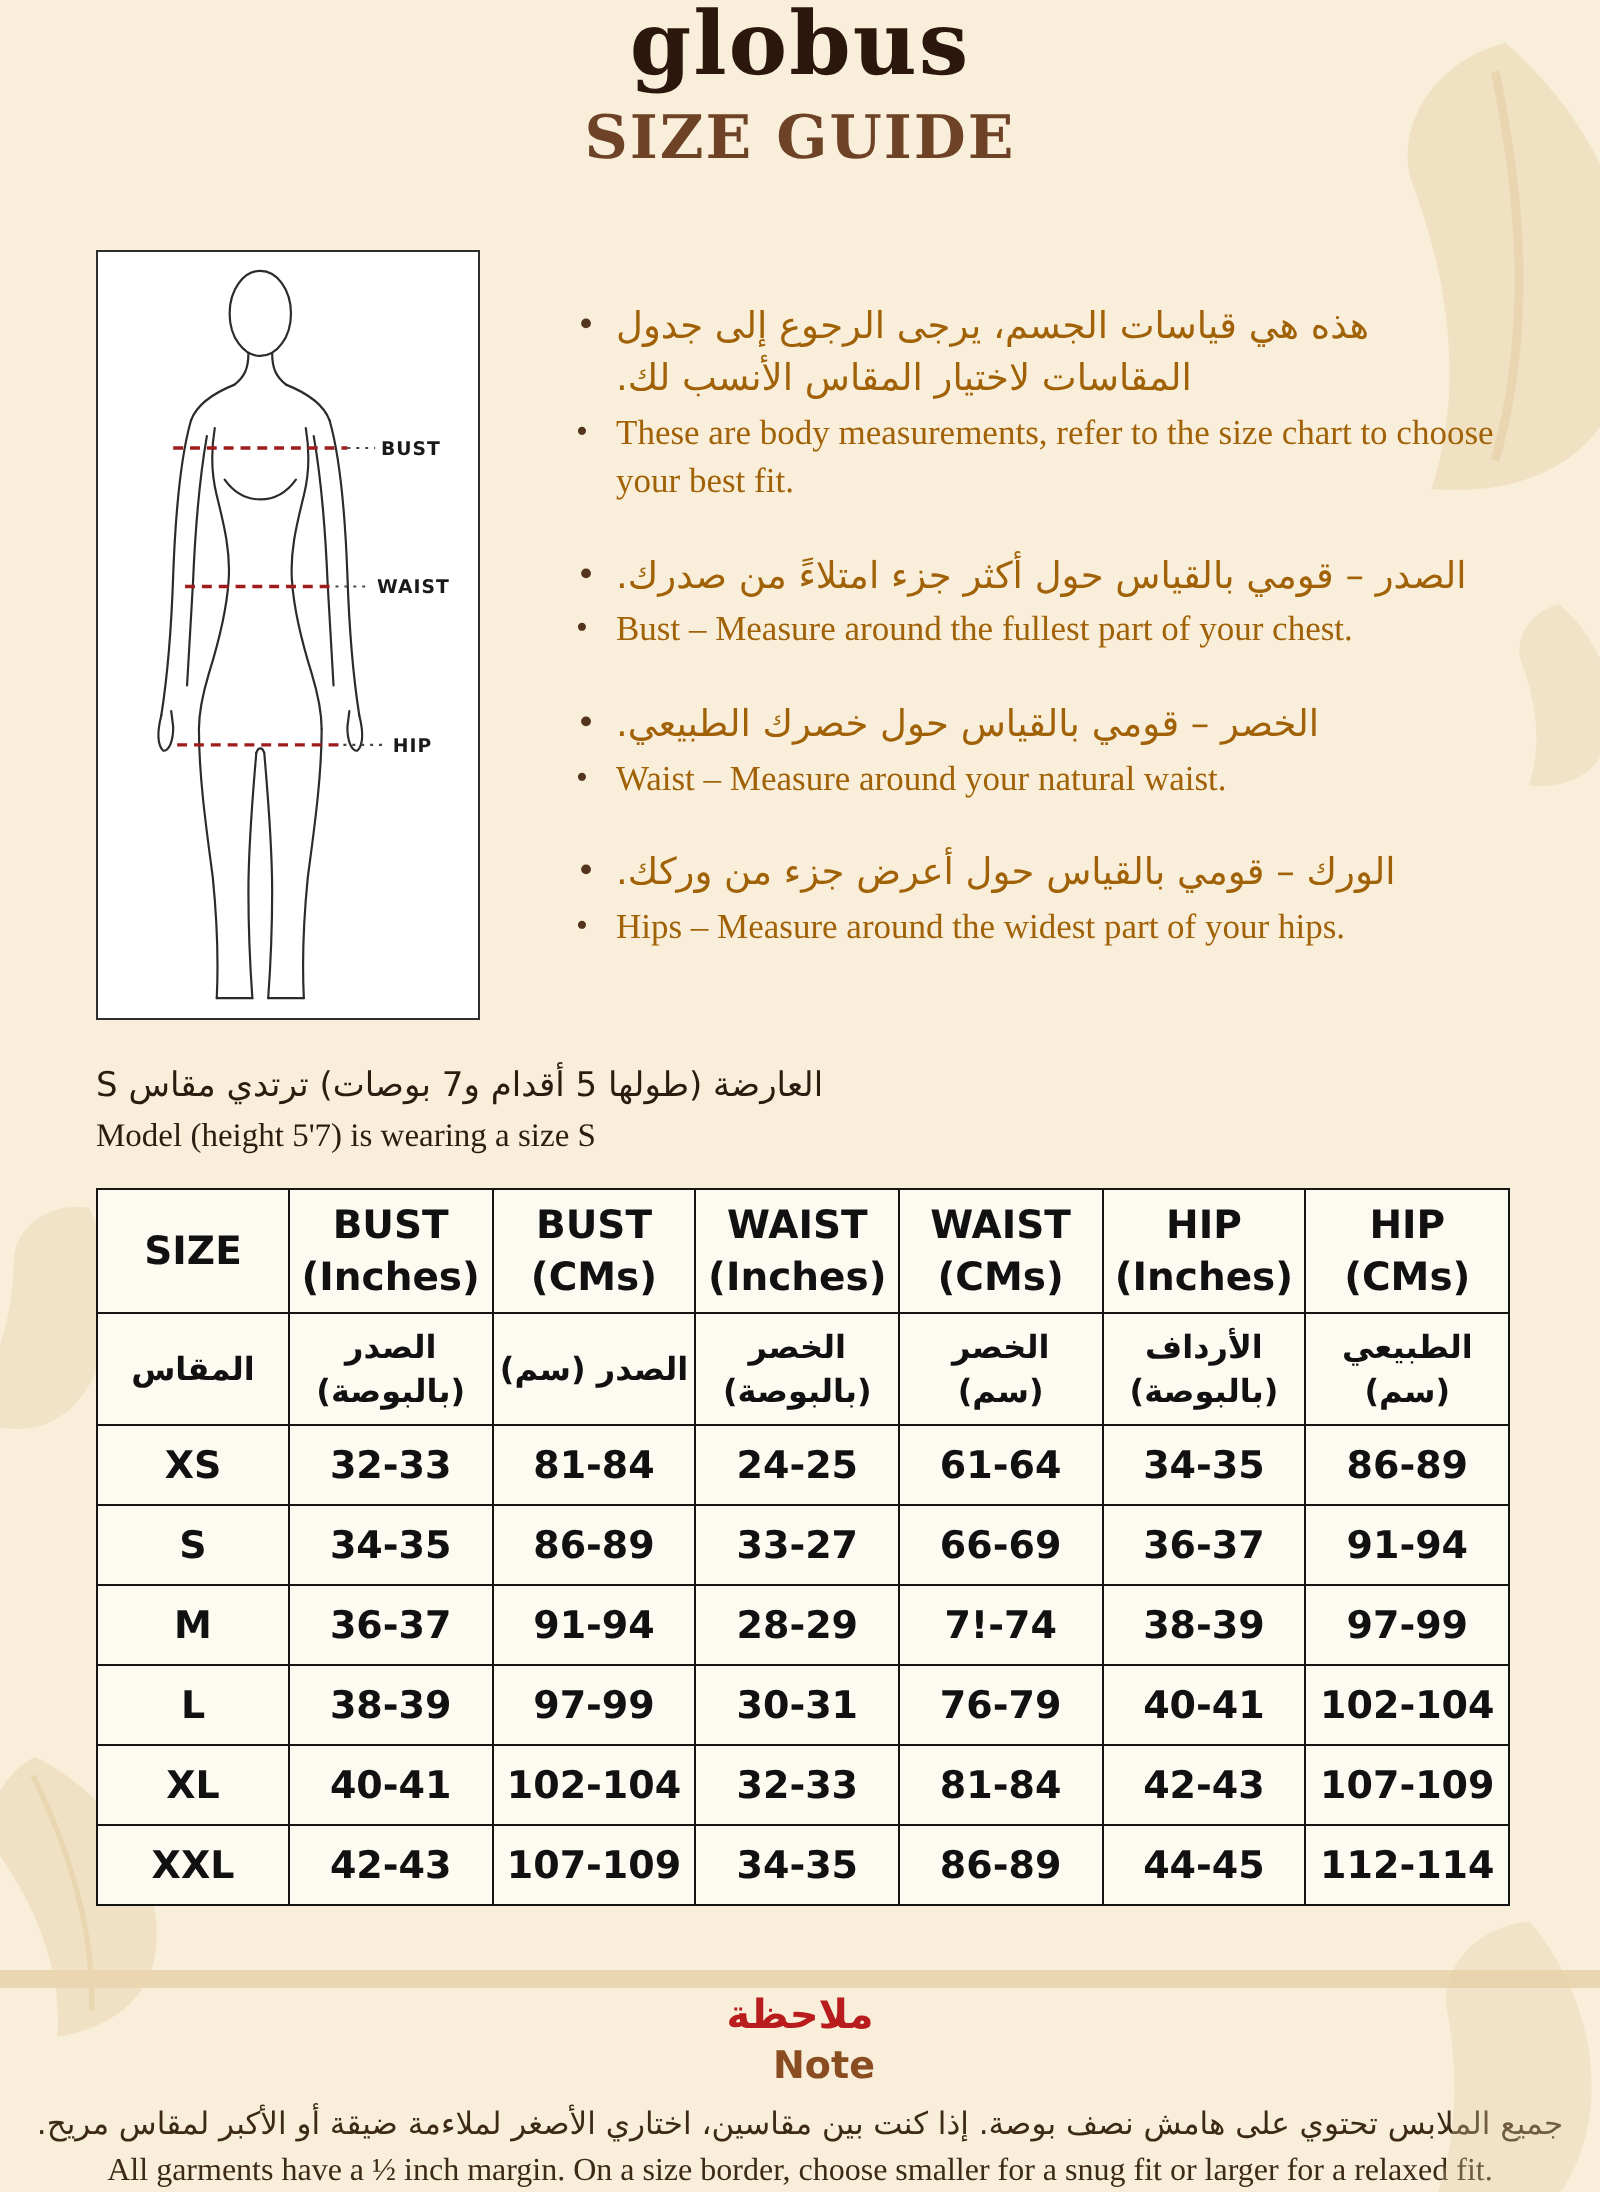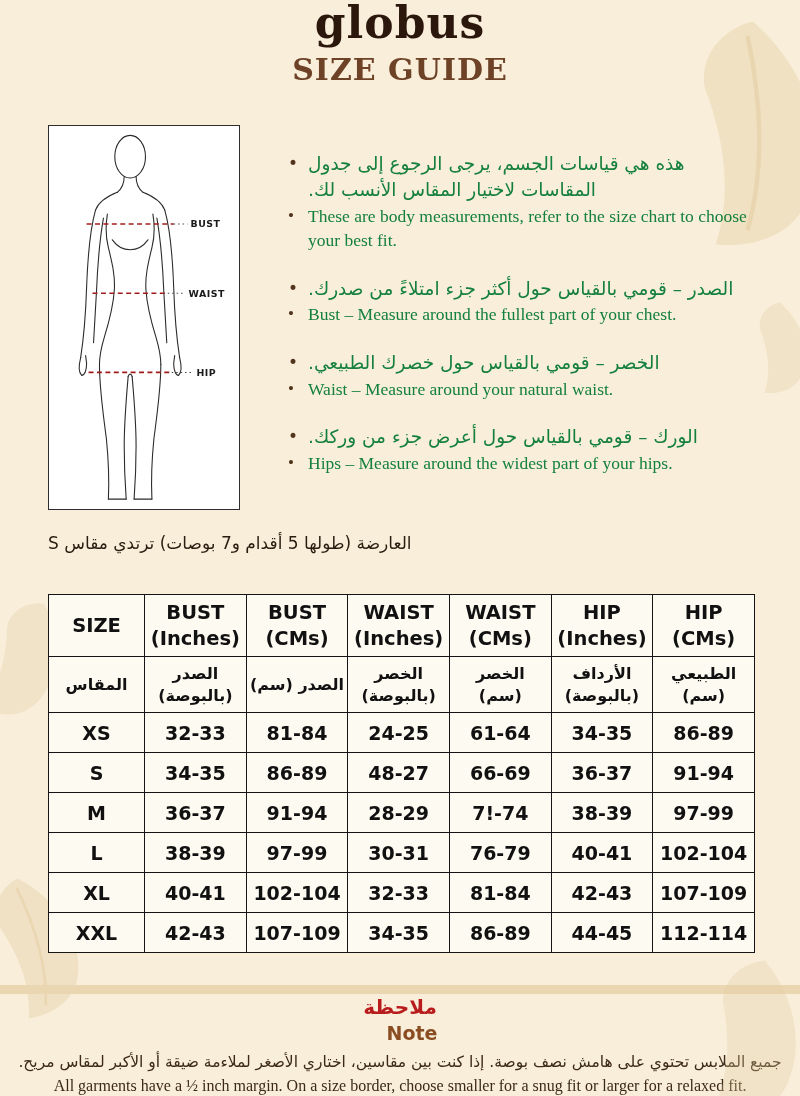--- a/index.html
+++ b/index.html
@@ -27,21 +27,21 @@
   
   .row { position:absolute; top:125px; left:48px; width:707px; display:flex; }
   .figure-box {
     flex:none; width:192px; height:385px; background:#ffffff;
     border:1.5px solid #2e2e2e;
   }
   .figure-box svg { display:block; width:100%; height:100%; }
 
   .bullets { flex:1; margin-left:44px; padding-top:26px; }
   .b-group { margin-bottom:23px; }
-  .b-line { position:relative; padding-left:24px; text-align:left; line-height:1.42; color:#15803d; }
+  .b-line { position:relative; padding-left:24px; text-align:left; line-height:1.42; color:#a16207; }
   .b-line::before {
     content:"•"; position:absolute; left:4px; top:0;
     color:#53351d; font-size:17px;
   }
   .b-line.ar { direction:rtl; font-size:18.5px; }
   .b-line.en {
     font-family:"Liberation Serif","DejaVu Serif",serif; font-size:17.5px;
   }
 
   
@@ -161,20 +161,21 @@
         </div>
         <div class="b-group">
           <div class="b-line ar">الورك – قومي بالقياس حول أعرض جزء من وركك.</div>
           <div class="b-line en">Hips – Measure around the widest part of your hips.</div>
         </div>
       </div>
     </div>
 
     <div class="model-note">
       <div class="model-ar">العارضة (طولها 5 أقدام و7 بوصات) ترتدي مقاس S</div>
+      <div class="model-en">Model (height 5'7) is wearing a size S</div>
     </div>
 
     <div class="table-wrap">
       <table class="size-chart">
         <colgroup>
           <col class="c-size">
             <col class="c-val">
             <col class="c-val">
             <col class="c-val">
             <col class="c-val">
@@ -215,21 +216,21 @@
           <td>81-84</td>
           <td>24-25</td>
           <td>61-64</td>
           <td>34-35</td>
           <td>86-89</td>
         </tr>
         <tr class="data">
           <td class="size-cell">S</td>
           <td>34-35</td>
           <td>86-89</td>
-          <td>48-27</td>
+          <td>33-27</td>
           <td>66-69</td>
           <td>36-37</td>
           <td>91-94</td>
         </tr>
         <tr class="data">
           <td class="size-cell">M</td>
           <td>36-37</td>
           <td>91-94</td>
           <td>28-29</td>
           <td>7!-74</td>

